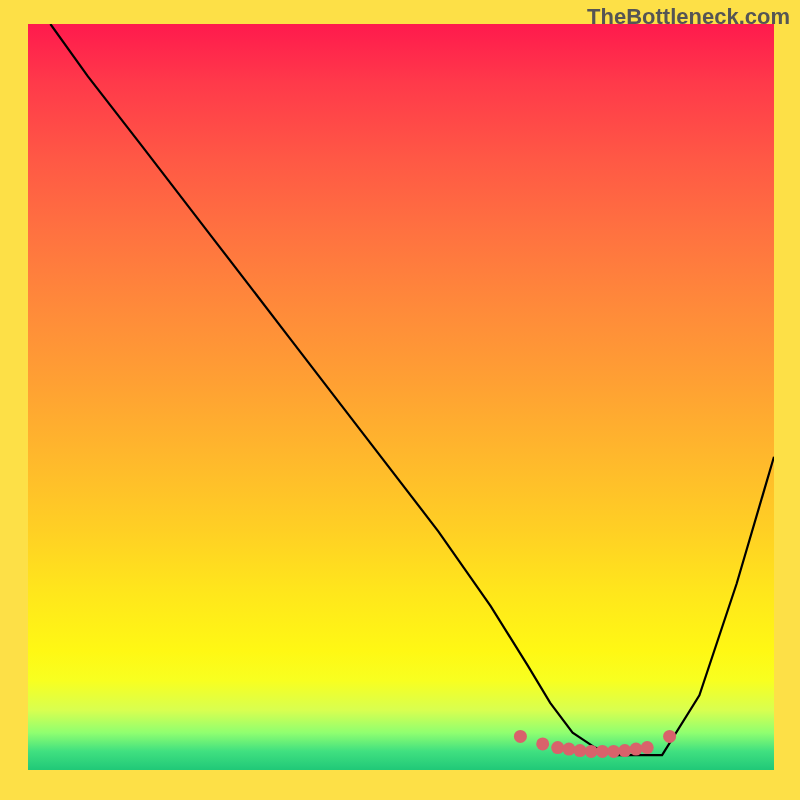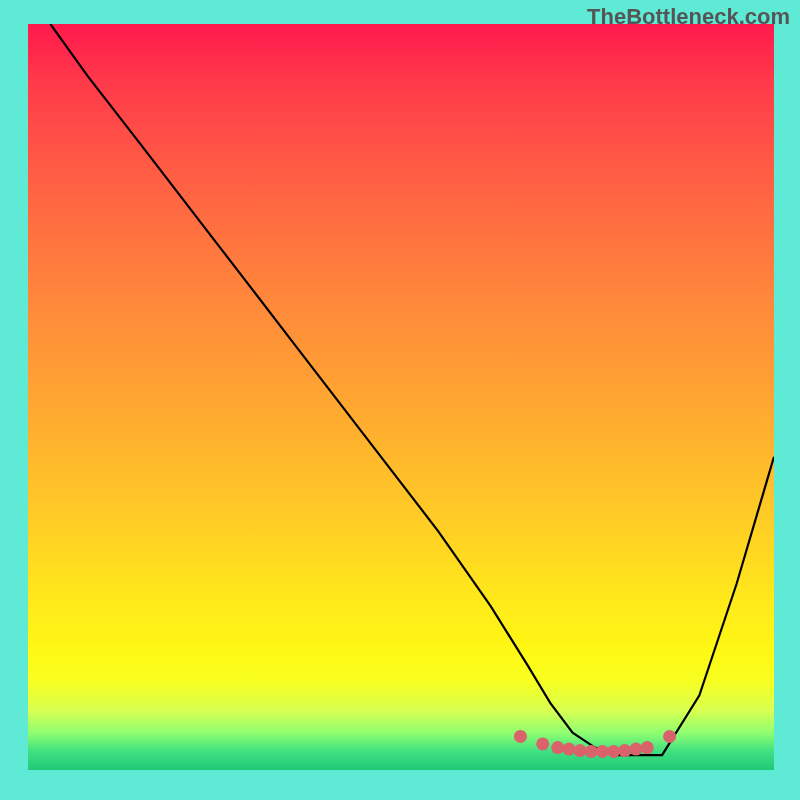--- a/index.html
+++ b/index.html
@@ -8,21 +8,21 @@
     width: 800px;
     height: 800px;
     background: #000;
     position: relative;
     font-family: Arial, sans-serif;
   }
   .container {
     width: 800px;
     height: 800px;
     position: relative;
-    background: #5eead4;
+    background: #fde047;
     text-decoration: underline;
   }
   .watermark {
     position: absolute;
     top: 4px;
     right: 10px;
     color: #555;
     font-size: 22px;
     font-weight: bold;
     z-index: 10;

